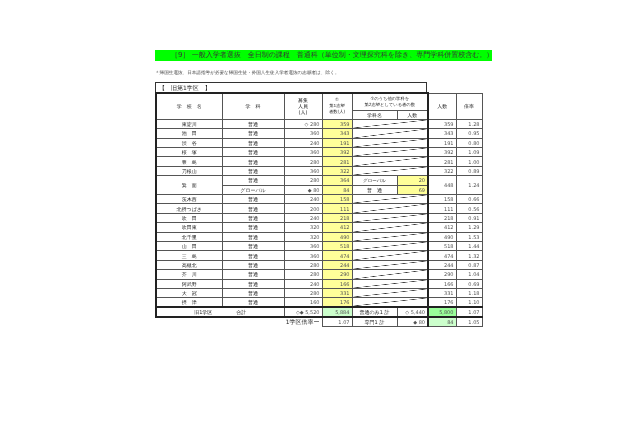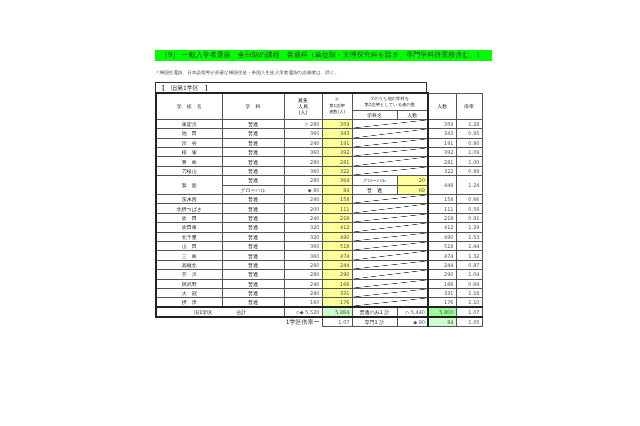--- a/index.html
+++ b/index.html
@@ -1,20 +1,20 @@
 <!DOCTYPE html>
 <html><head>
 <meta charset="utf-8">
 <style>
   html, body { margin:0; padding:0; background:#ffffff; }
   body { width:640px; height:426px; position:relative; overflow:hidden;
          font-family:"DejaVu Sans", sans-serif; color:#222; }
   .title-bar { position:absolute; left:155px; top:50px; width:337px; height:11px;
                background:#00ff00; font-size:7px; line-height:11px; white-space:nowrap;
-               overflow:hidden; color:#333; padding-left:6px; box-sizing:border-box; }
+               overflow:hidden; color:#333; padding-left:16px; box-sizing:border-box; }
   .note { position:absolute; left:155px; top:70px; font-size:4.6px; color:#444; white-space:nowrap; }
   .district { position:absolute; left:155px; top:82px; width:272px; height:10px;
               border:1px solid #333; border-bottom:none; font-size:6px; line-height:10px;
               padding-left:3px; box-sizing:border-box; }
   table.main { position:absolute; left:155px; top:92px; border-collapse:collapse;
                font-size:5px; table-layout:fixed; }
   table.main td { border:1px solid #555; height:9.4px; padding:0 2px; box-sizing:border-box;
                   overflow:hidden; white-space:nowrap; }
   .hdr td { text-align:center; font-size:5px; line-height:6px; }
   .c-school { text-align:center; }

